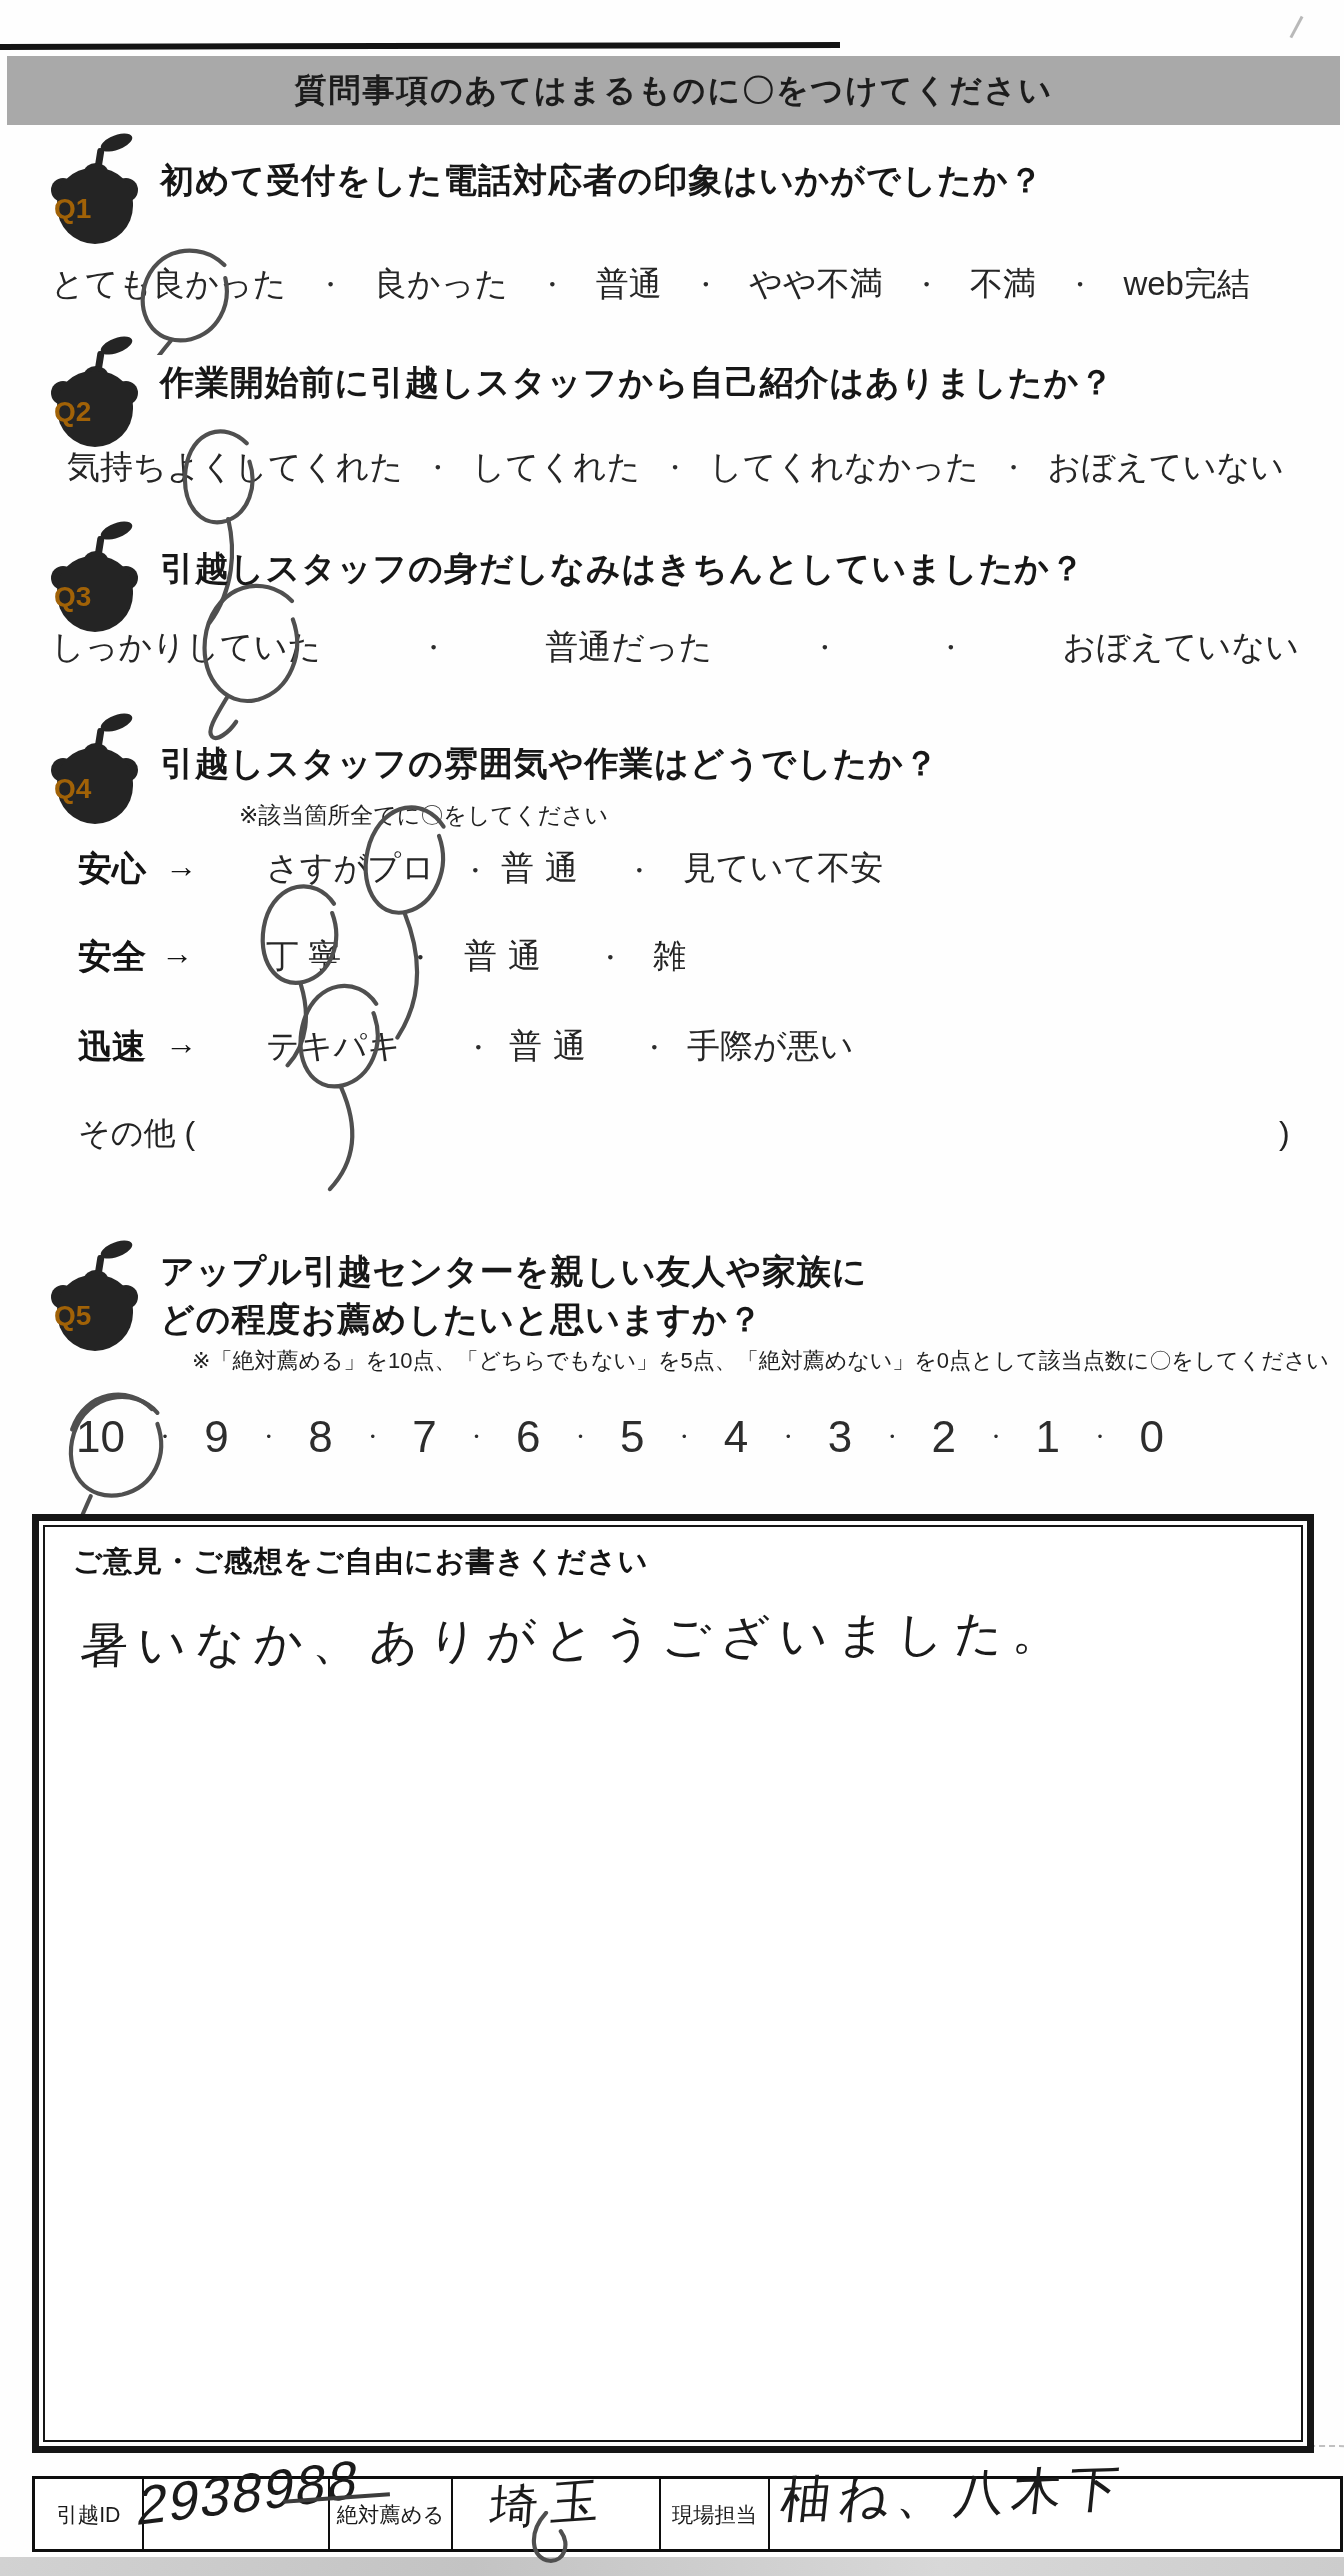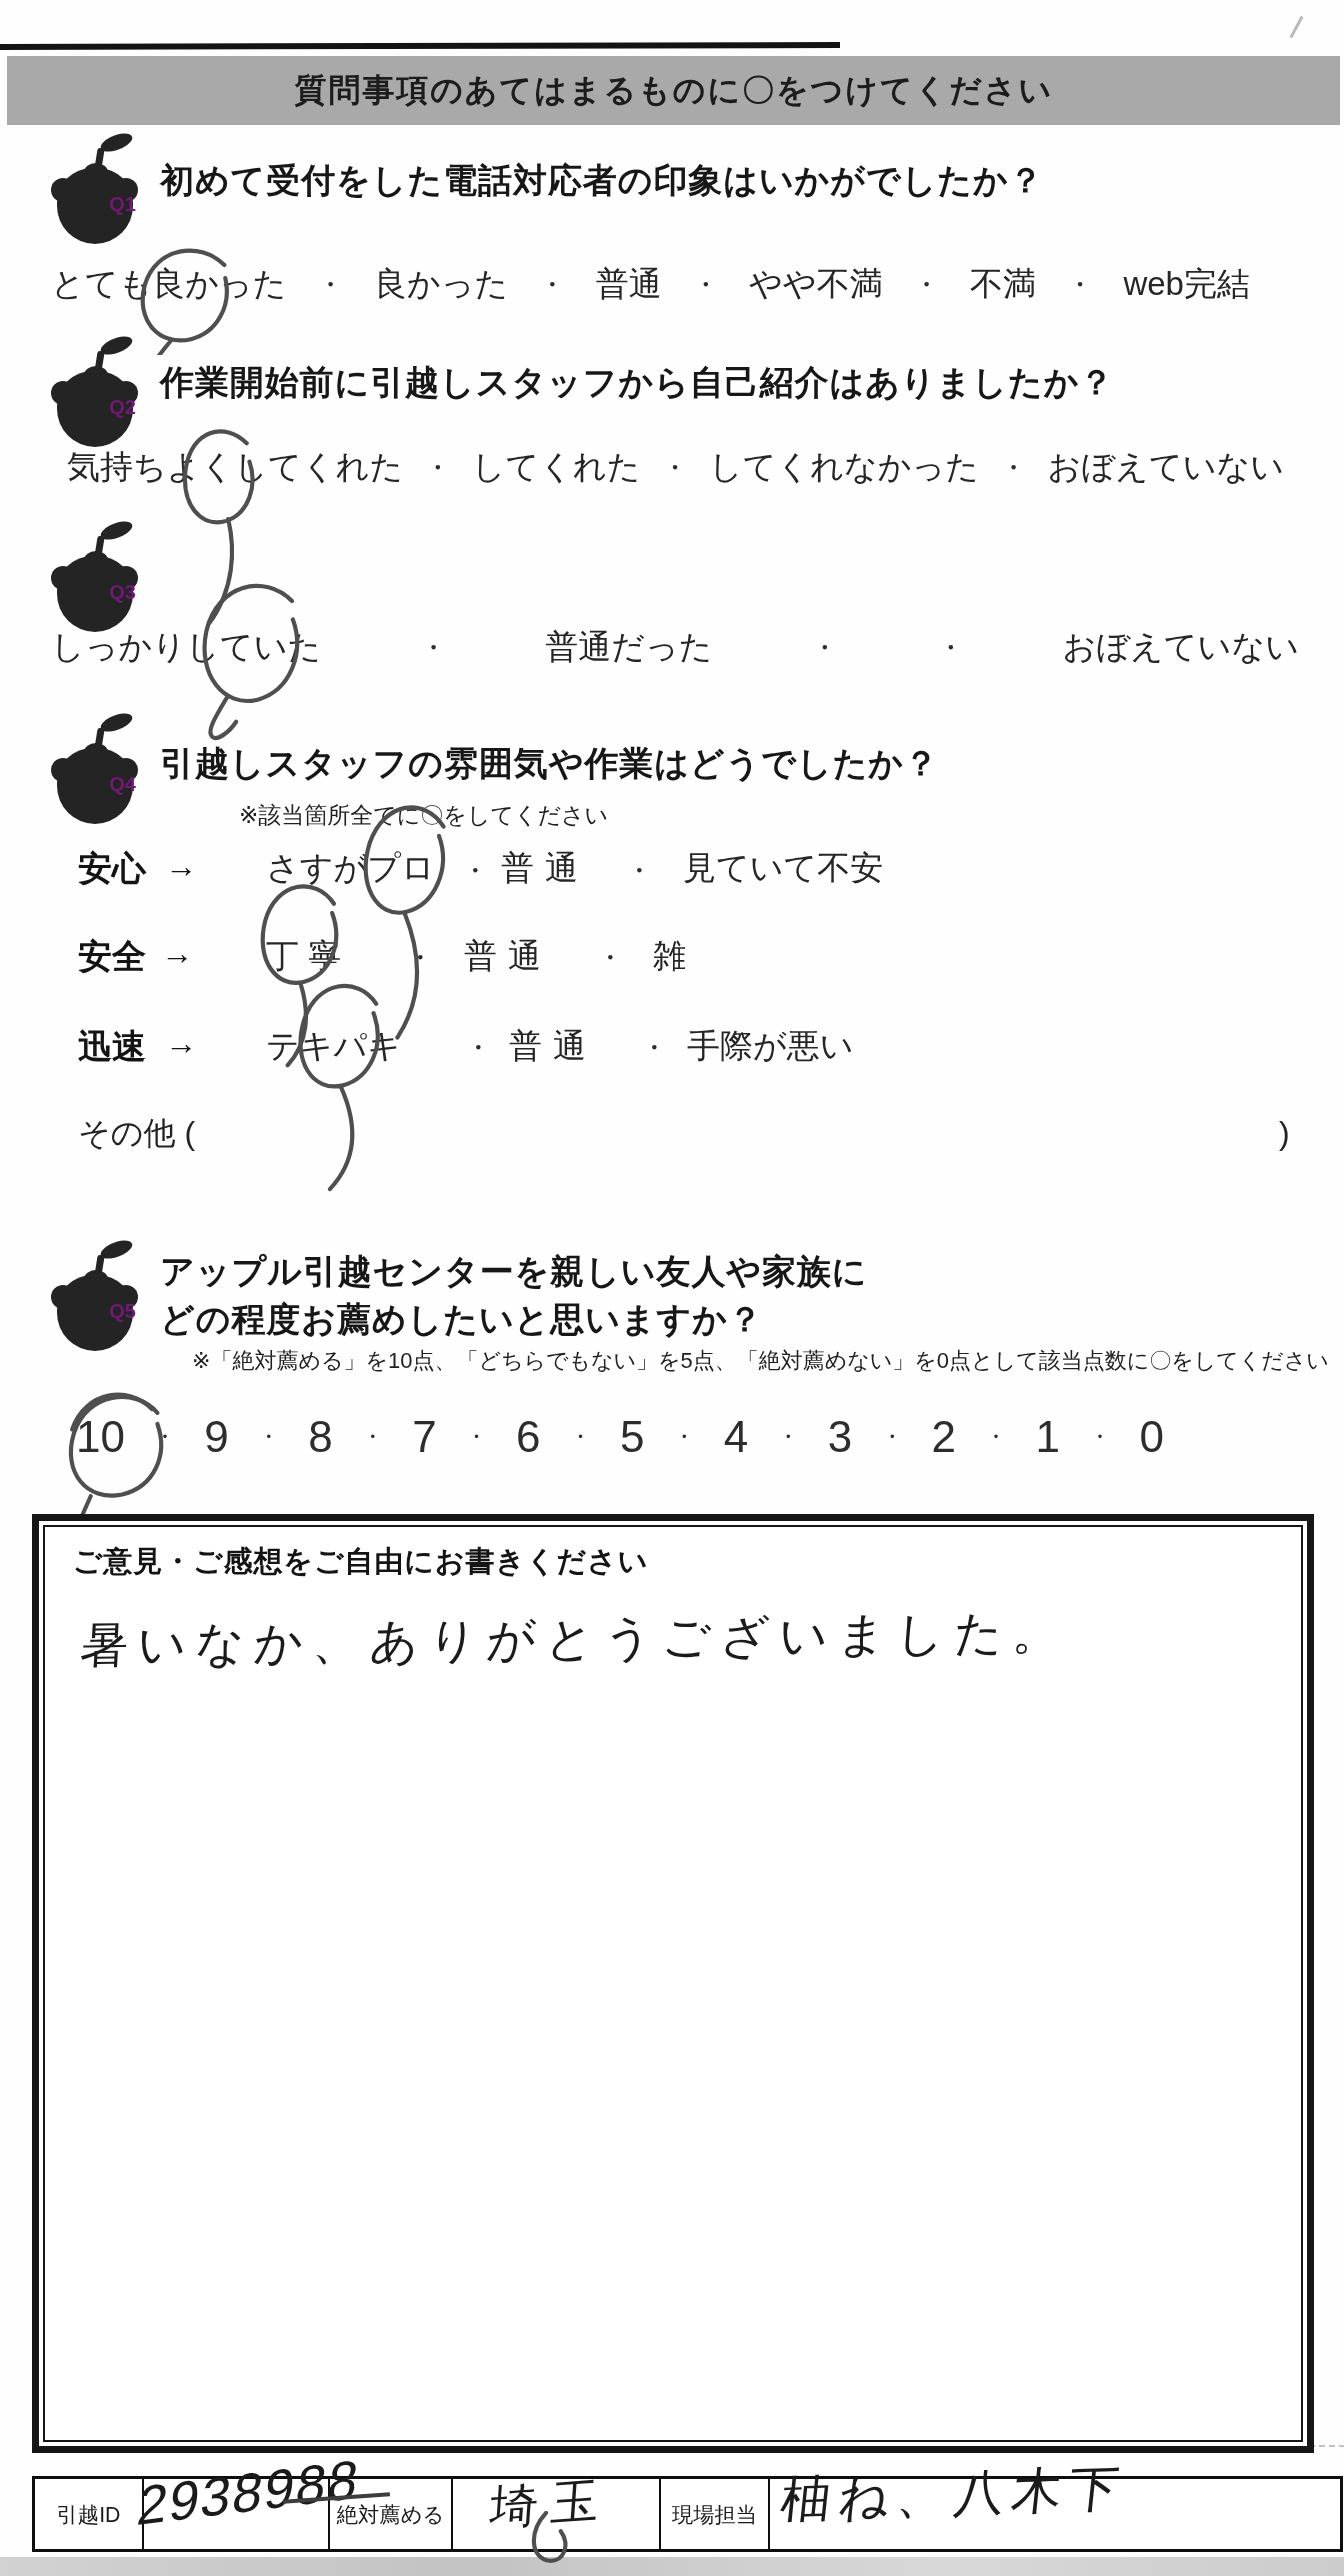--- a/index.html
+++ b/index.html
@@ -20,21 +20,21 @@
                 display:flex; align-items:center; justify-content:center; }
   .header-title { font-size:32px; font-weight:bold; color:#1c1c1c; letter-spacing:1.9px; }
 
   
   .mascot { position:absolute; width:82px; height:115px; }
   .m-stem { position:absolute; top:13px; left:42px; width:7.4px; height:22px; background:#242424; border-radius:2.8px; transform:rotate(9deg); }
   .m-leaf { position:absolute; top:0px; left:46px; width:33px; height:15px; background:#242424; border-radius:60% 90% 60% 90%; transform:rotate(-26deg); }
   .m-knob { position:absolute; top:28px; left:30px; width:24px; height:18.6px; background:#242424; border-radius:50%; }
   .m-ear { position:absolute; top:43px; width:24px; height:24px; background:#242424; border-radius:50%; }
   .m-head { position:absolute; top:33px; left:2.8px; width:76px; height:76px; background:#242424; border-radius:46% 46% 50% 50%; }
-  .m-label { position:absolute; top:58px; left:0; width:82px; text-align:right; color:#701a75; font-weight:bold; font-size:20px; }
+  .m-label { position:absolute; top:58px; left:0; width:82px; text-align:left; color:#a16207; font-weight:bold; font-size:28px; }
 
   .q-text { position:absolute; font-size:34px; font-weight:bold; color:#171717; letter-spacing:0.9px; white-space:nowrap; }
   .q-note { position:absolute; font-size:23px; color:#1f1f1f; white-space:nowrap; }
 
   .opt-row { position:absolute; display:flex; justify-content:space-between; align-items:center; }
   .opt { font-size:33px; color:#262626; white-space:nowrap; }
   .dot { font-size:28px; color:#2c2c2c; }
 
   .abs { position:absolute; white-space:nowrap; }
   .q4-label { font-size:34px; font-weight:bold; color:#141414; }
@@ -129,20 +129,21 @@
 
   <div class="mascot" style="left:54px; top:523px;">
     <div class="m-stem"></div>
     <div class="m-leaf"></div>
     <div class="m-knob"></div>
     <div class="m-ear" style="left:-2.8px;"></div>
     <div class="m-ear" style="left:60px;"></div>
     <div class="m-head"></div>
     <div class="m-label">Q3</div>
   </div>
+  <div class="q-text" style="left:160px; top:546px;">引越しスタッフの身だしなみはきちんとしていましたか？</div>
   <div class="opt-row" style="left:51px; top:625px; width:1248px;">
     <span class="opt">しっかりしていた</span>
     <span class="dot">・</span>
     <span class="opt">普通だった</span>
     <span class="dot">・</span>
     <span class="dot">・</span>
     <span class="opt">おぼえていない</span>
   </div>
   <svg class="circle-mark" style="left:186px; top:573px;" width="158" height="186" viewBox="0 0 170 200">
     <path d="M114 30 C 84 0, 34 12, 22 62 C 12 108, 40 146, 78 136 C 112 126, 128 86, 115 50"></path>

